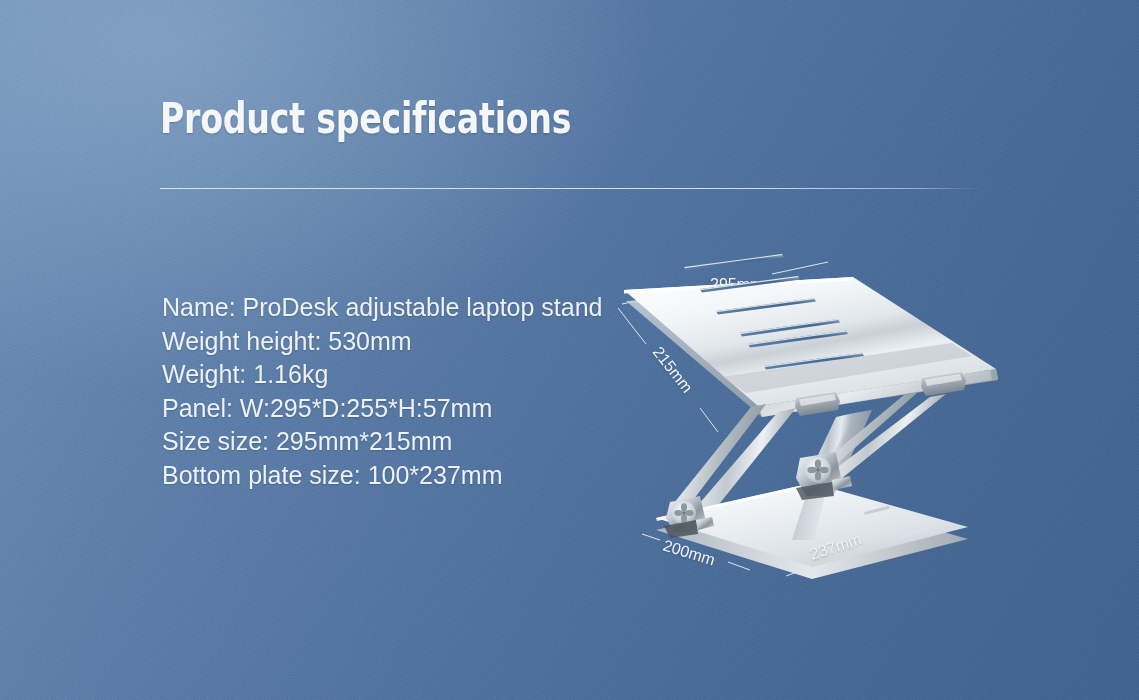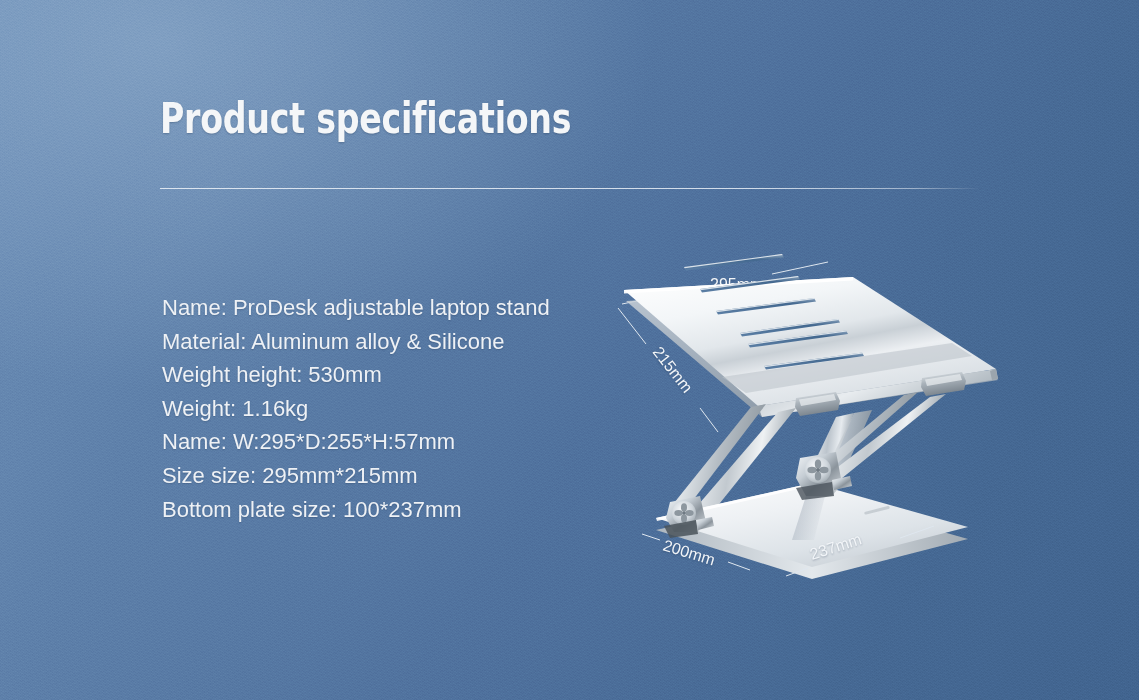--- a/index.html
+++ b/index.html
@@ -58,21 +58,21 @@
         rgba(228,235,243,.55) 92%,
         rgba(228,235,243,0) 100%);
   }
 
   
   #specs {
     position:absolute; left:162px; top:291px;
     width:430px;
   }
   .spec-line {
-    font-size:22px;
+    font-size:25px;
     color:#eef1f5;
     line-height:33.6px;
     white-space:nowrap;
     text-shadow:0 1px 1.5px rgba(25,45,70,.25);
   }
 
   
   #product {
     position:absolute;
     left:600px; top:240px;
@@ -97,24 +97,23 @@
 
 <div id="bg"></div>
 <div id="noise"></div>
 
 <h1 id="title">Product specifications</h1>
 
 <div id="divider"></div>
 
 <div id="specs">
   <div class="spec-line">Name: ProDesk adjustable laptop stand</div>
-  <div class="spec-line">Material: Aluminum alloy &amp; Silicone</div>
   <div class="spec-line">Weight height: 530mm</div>
   <div class="spec-line">Weight: 1.16kg</div>
-  <div class="spec-line">Name: W:295*D:255*H:57mm</div>
+  <div class="spec-line">Panel: W:295*D:255*H:57mm</div>
   <div class="spec-line">Size size: 295mm*215mm</div>
   <div class="spec-line">Bottom plate size: 100*237mm</div>
 </div>
 
 <div id="product">
   <svg viewBox="0 0 420 350" xmlns="http://www.w3.org/2000/svg">
     <defs>
 
       <linearGradient id="gPanelTop" x1="0" y1="0" x2="0.55" y2="1">
         <stop offset="0" stop-color="#ffffff"></stop>

